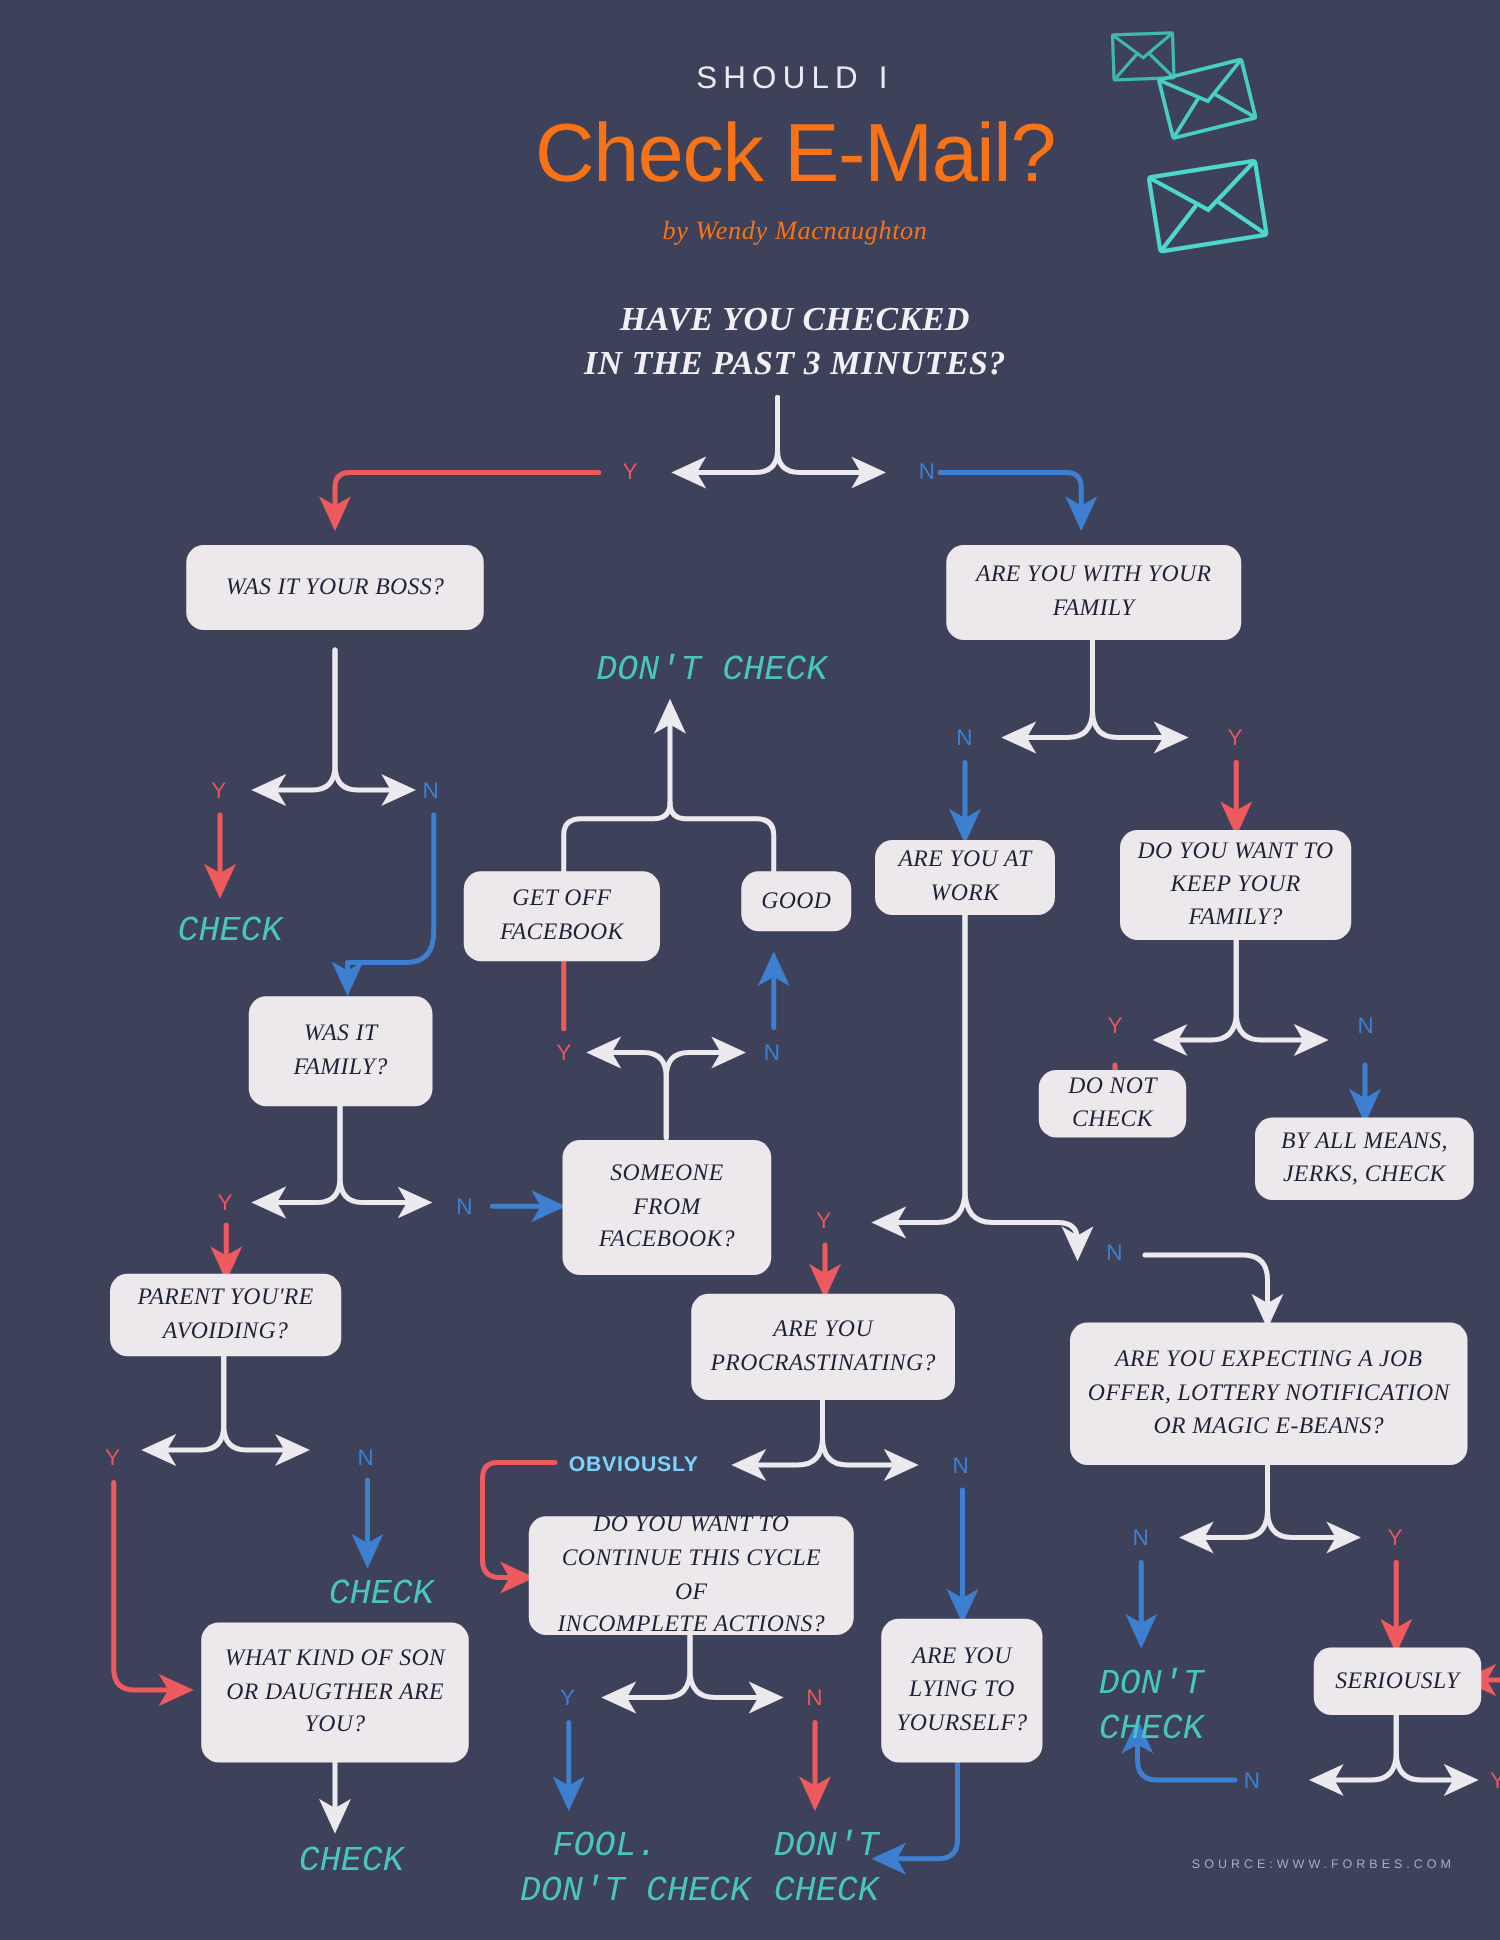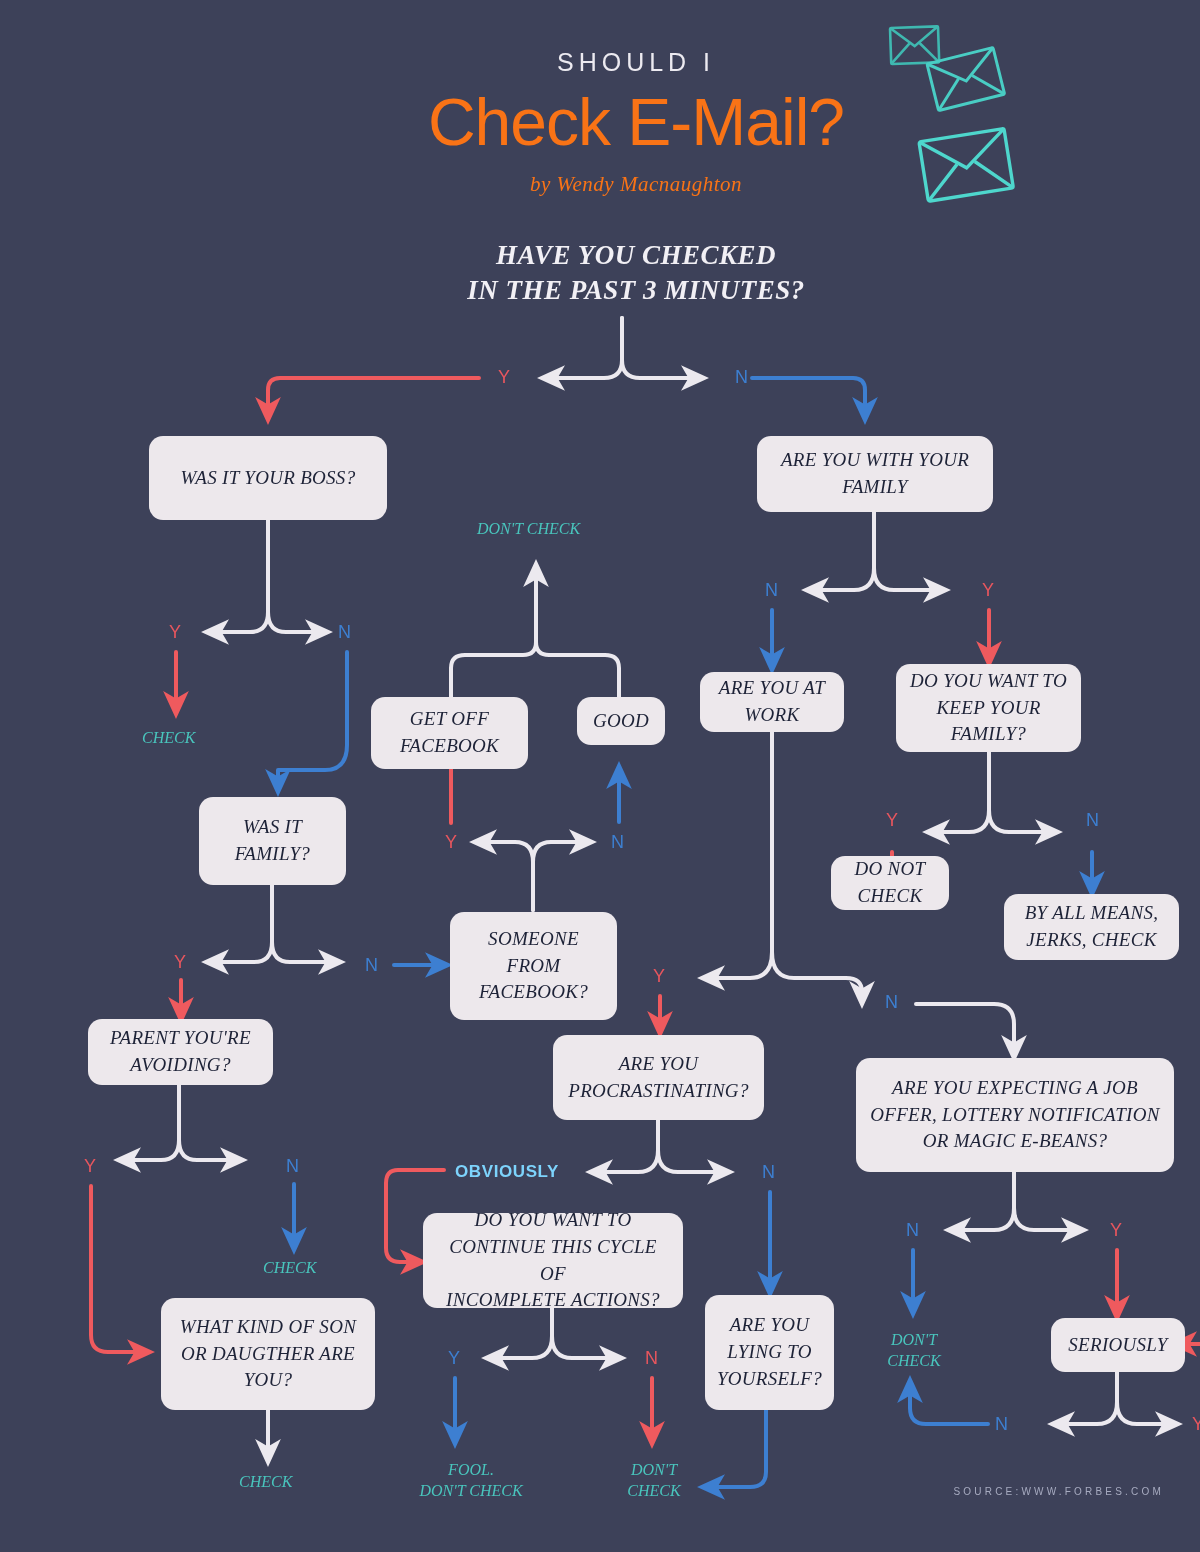--- a/index.html
+++ b/index.html
@@ -115,27 +115,27 @@
   .lbl.y  { color: #e8565e; }
   .lbl.n  { color: #3d7fd1; }
   .lbl.obv {
     color: #7dd3fc;
     font-weight: bold;
     font-size: 17px;
     letter-spacing: 0.6px;
   }
   .term {
     position: absolute;
-    font-family: Liberation Serif, serif;
+    font-family: Liberation Mono, monospace;
     font-style: italic;
-    font-size: 16px;
+    font-size: 28px;
     line-height: 1.3;
     color: #49c5bd;
     white-space: nowrap;
-    text-align: center;
+    text-align: right;
   }
 </style>
 </head>
 <body>
 
 <div id="page">
 
   <div class="hdr-kicker">SHOULD I</div>
   <div class="hdr-title">Check E-Mail?</div>
   <div class="hdr-byline">by Wendy Macnaughton</div>
@@ -260,29 +260,29 @@
 
       <path d="M1081,1372 L1081,1402 Q1081,1424 1061,1424 L1018,1424" stroke="#ece9ef" stroke-width="4" marker-end="url(#ar-w)"></path>
       <path d="M1081,1372 L1081,1402 Q1081,1424 1101,1424 L1140,1424" stroke="#ece9ef" stroke-width="4" marker-end="url(#ar-w)"></path>
 
       <path d="M952,1424 L890,1424 Q874,1424 874,1408 L874,1382" stroke="#3d7fd1" stroke-width="4" marker-end="url(#ar-b)"></path>
 
       <path d="M1180,1424 L1180,1362 Q1180,1344 1164,1344 L1140,1344" stroke="#ef5a5e" stroke-width="4" marker-end="url(#ar-r)"></path>
     </g>
   </svg>
 
-  <div class="node" style="left:113px; top:436px; width:238px; height:84px;">WAS IT YOUR BOSS?</div>
+  <div class="node" style="left:113px; top:436px; width:238px; height:68px;">WAS IT YOUR BOSS?</div>
 
   <div class="node" style="left:721px; top:436px; width:236px; height:76px;">ARE YOU WITH YOUR<br>FAMILY</div>
 
   <div class="node" style="left:163px; top:797px; width:147px; height:88px;">WAS IT<br>FAMILY?</div>
 
   <div class="node" style="left:335px; top:697px; width:157px; height:72px;">GET OFF<br>FACEBOOK</div>
 
-  <div class="node" style="left:541px; top:697px; width:88px; height:48px;">GOOD</div>
+  <div class="node" style="left:557px; top:697px; width:88px; height:48px;">GOOD</div>
 
   <div class="node" style="left:664px; top:672px; width:144px; height:60px;">ARE YOU AT<br>WORK</div>
 
   <div class="node" style="left:860px; top:664px; width:185px; height:88px;">DO YOU WANT TO<br>KEEP YOUR<br>FAMILY?</div>
 
   <div class="node" style="left:795px; top:856px; width:118px; height:54px;">DO NOT<br>CHECK</div>
 
   <div class="node" style="left:968px; top:894px; width:175px; height:66px;">BY ALL MEANS,<br>JERKS, CHECK</div>
 
   <div class="node" style="left:52px; top:1019px; width:185px; height:66px;">PARENT YOU'RE<br>AVOIDING?</div>

